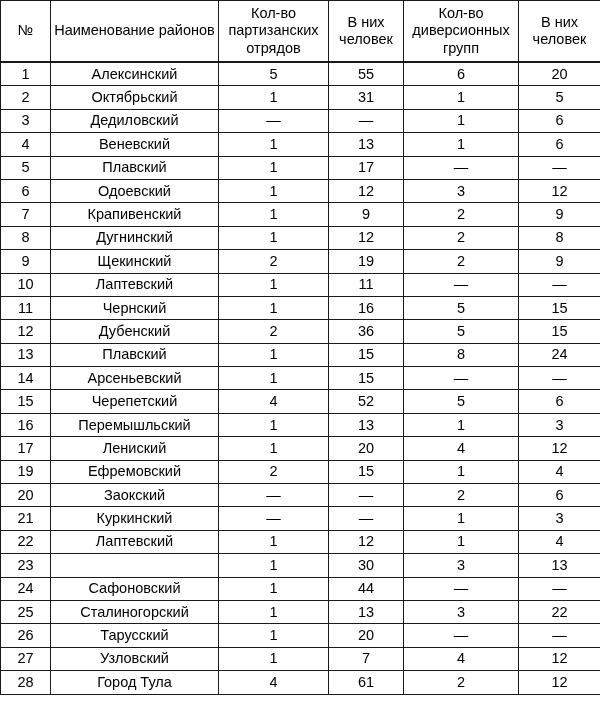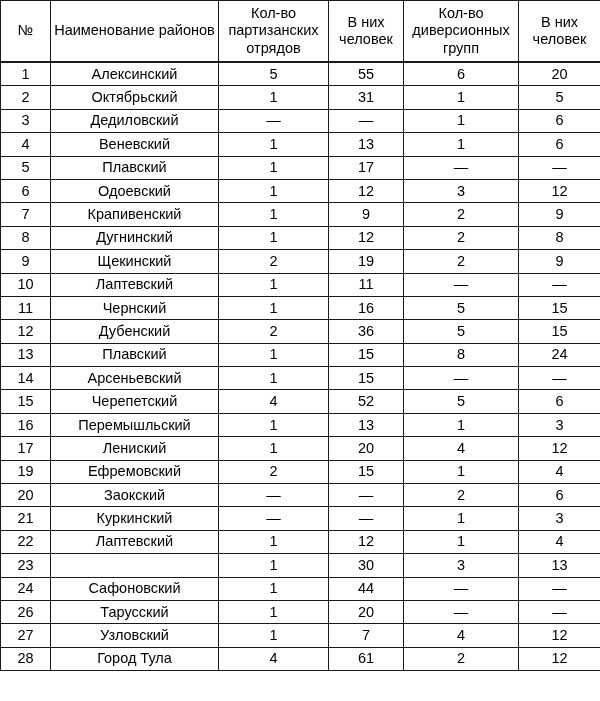--- a/index.html
+++ b/index.html
@@ -265,20 +265,28 @@
         </tr>
         <tr>
           <td>24</td>
           <td class="name-cell">Сафоновский</td>
           <td>1</td>
           <td>44</td>
           <td><span class="dash">—</span></td>
           <td><span class="dash">—</span></td>
         </tr>
         <tr>
+          <td>25</td>
+          <td class="name-cell">Сталиногорский</td>
+          <td>1</td>
+          <td>13</td>
+          <td>3</td>
+          <td>22</td>
+        </tr>
+        <tr>
           <td>26</td>
           <td class="name-cell">Тарусский</td>
           <td>1</td>
           <td>20</td>
           <td><span class="dash">—</span></td>
           <td><span class="dash">—</span></td>
         </tr>
         <tr>
           <td>27</td>
           <td class="name-cell">Узловский</td>

